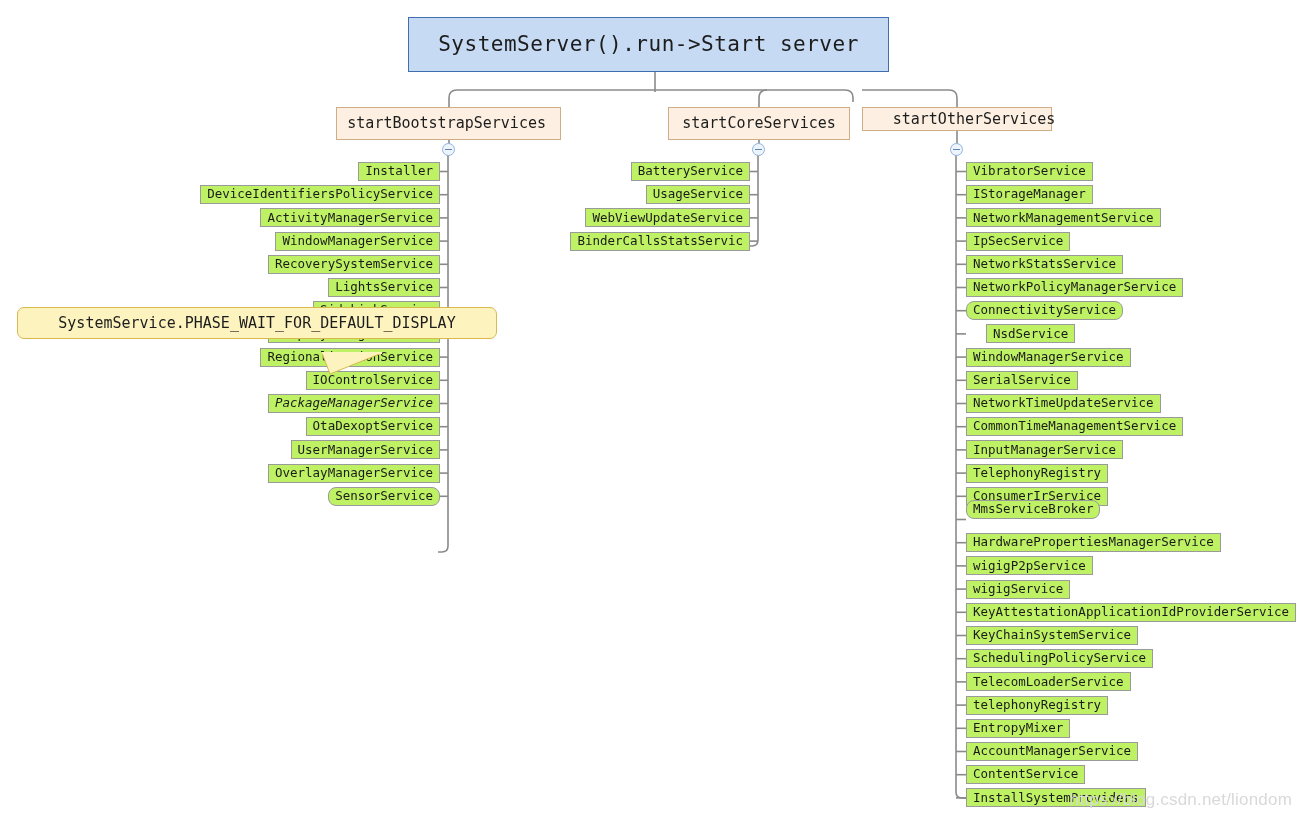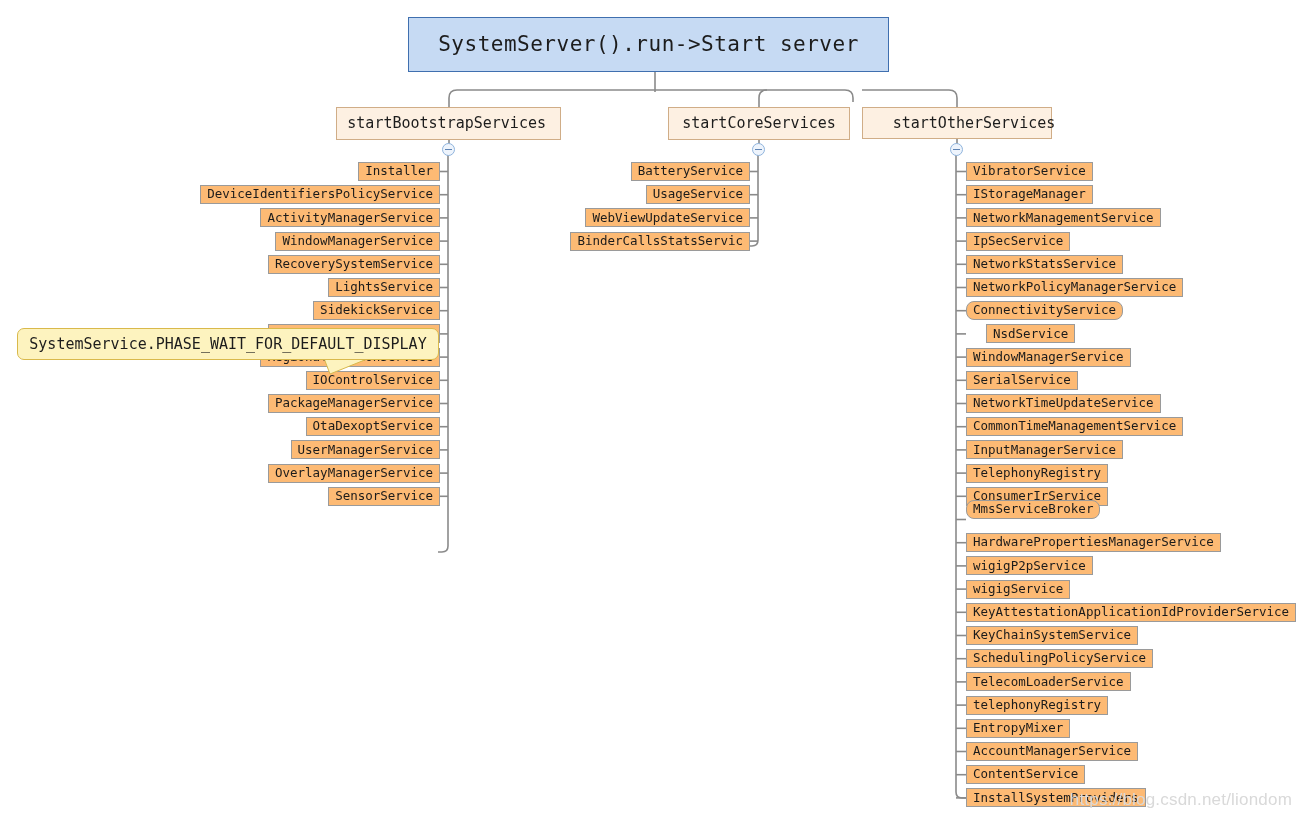--- a/index.html
+++ b/index.html
@@ -51,21 +51,21 @@
   .phase-node {
     background: #fdf0e2;
     border: 1px solid #d0ad87;
     font-size: 15px;
     color: #1c1c1c;
     justify-content: center;
     padding: 0 14px;
   }
 
   .leaf-node {
-    background: #fdba74;
+    background: #bef264;
     border: 1px solid #9a9a9a;
     font-size: 12.5px;
     color: #1b1b1b;
     padding: 0 6px;
     height: 19px;
   }
   .leaf-right  { justify-content: flex-end; }
   .leaf-left   { justify-content: flex-start; }
 
   
@@ -196,21 +196,21 @@
   <div class="node phase-node" style="left:336px; top:107px; width:225px; height:33px;justify-content:flex-end;">
     <span>startBootstrapServices</span>
   </div>
   <div class="toggle" style="left:442px; top:143px;"></div>
 
   <div class="node phase-node" style="left:668px; top:107px; width:182px; height:33px;">
     <span>startCoreServices</span>
   </div>
   <div class="toggle" style="left:752px; top:143px;"></div>
 
-  <div class="node phase-node" style="left:862px; top:107px; width:190px; height:32px;padding-left:48px;">
+  <div class="node phase-node" style="left:862px; top:107px; width:190px; height:24px;padding-left:48px;">
     <span>startOtherServices</span>
   </div>
   <div class="toggle" style="left:950px; top:143px;"></div>
 
   <div id="leaves">
       <div class="node leaf-node leaf-right" style="top: 162px; left: auto; right: 858px;">
         <span>Installer</span>
       </div>
       <div class="node leaf-node leaf-right" style="top: 185.2px; left: auto; right: 858px;">
         <span>DeviceIdentifiersPolicyService</span>
@@ -232,33 +232,33 @@
       </div>
       <div class="node leaf-node leaf-right" style="top: 324.4px; left: auto; right: 858px;">
         <span>DisplayManagerService</span>
       </div>
       <div class="node leaf-node leaf-right" style="top: 347.6px; left: auto; right: 858px;">
         <span>RegionalizationService</span>
       </div>
       <div class="node leaf-node leaf-right" style="top: 370.8px; left: auto; right: 858px;">
         <span>IOControlService</span>
       </div>
-      <div class="node leaf-node leaf-right" style="top: 394px; left: auto; right: 858px;">
+      <div class="node leaf-node leaf-right" style="top: 394px; left: auto; right: 858px; font-style: italic;">
         <span>PackageManagerService</span>
       </div>
       <div class="node leaf-node leaf-right" style="top: 417.2px; left: auto; right: 858px;">
         <span>OtaDexoptService</span>
       </div>
       <div class="node leaf-node leaf-right" style="top: 440.4px; left: auto; right: 858px;">
         <span>UserManagerService</span>
       </div>
       <div class="node leaf-node leaf-right" style="top: 463.6px; left: auto; right: 858px;">
         <span>OverlayManagerService</span>
       </div>
-      <div class="node leaf-node leaf-right" style="top: 486.8px; left: auto; right: 858px;">
+      <div class="node leaf-node leaf-right" style="top: 486.8px; left: auto; right: 858px; border-radius: 8px;">
         <span>SensorService</span>
       </div>
       <div class="node leaf-node leaf-right" style="top: 162px; left: auto; right: 548px;">
         <span>BatteryService</span>
       </div>
       <div class="node leaf-node leaf-right" style="top: 185.2px; left: auto; right: 548px;">
         <span>UsageService</span>
       </div>
       <div class="node leaf-node leaf-right" style="top: 208.4px; left: auto; right: 548px;">
         <span>WebViewUpdateService</span>
@@ -345,21 +345,21 @@
         <span>AccountManagerService</span>
       </div>
       <div class="node leaf-node leaf-left" style="top: 765.2px; left: 966px;">
         <span>ContentService</span>
       </div>
       <div class="node leaf-node leaf-left" style="top: 788.4px; left: 966px;">
         <span>InstallSystemProviders</span>
       </div>
     </div>
 
-  <div class="callout" style="left:17px; top:328px; width:422px; height:32px;">
+  <div class="callout" style="left:17px; top:307px; width:480px; height:32px;">
     <span>SystemService.PHASE_WAIT_FOR_DEFAULT_DISPLAY</span>
   </div>
   <svg style="position:absolute; left:270px; top:352px; width:120px; height:28px; z-index:4;" viewBox="0 0 120 28" xmlns="http://www.w3.org/2000/svg">
     <path d="M 52 1 L 112 1 L 60 22 Z" fill="#fdf3bf" stroke="#d9b94b" stroke-width="1"></path>
     <path d="M 52 1 L 112 1" stroke="#fdf3bf" stroke-width="2"></path>
   </svg>
 
   <div class="watermark">https://blog.csdn.net/liondom</div>
 
 </div>

